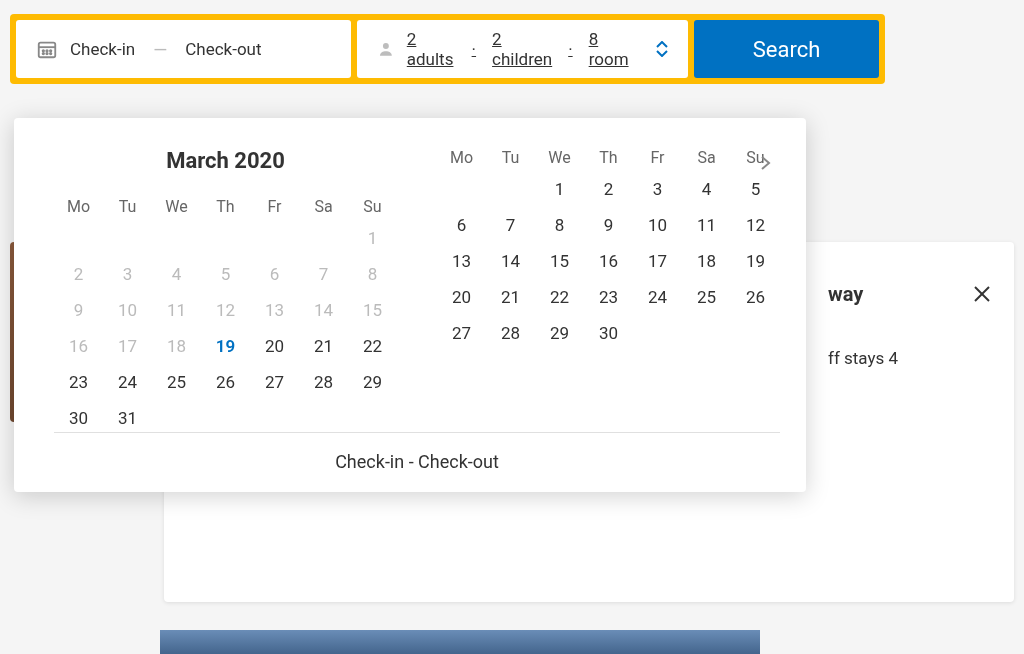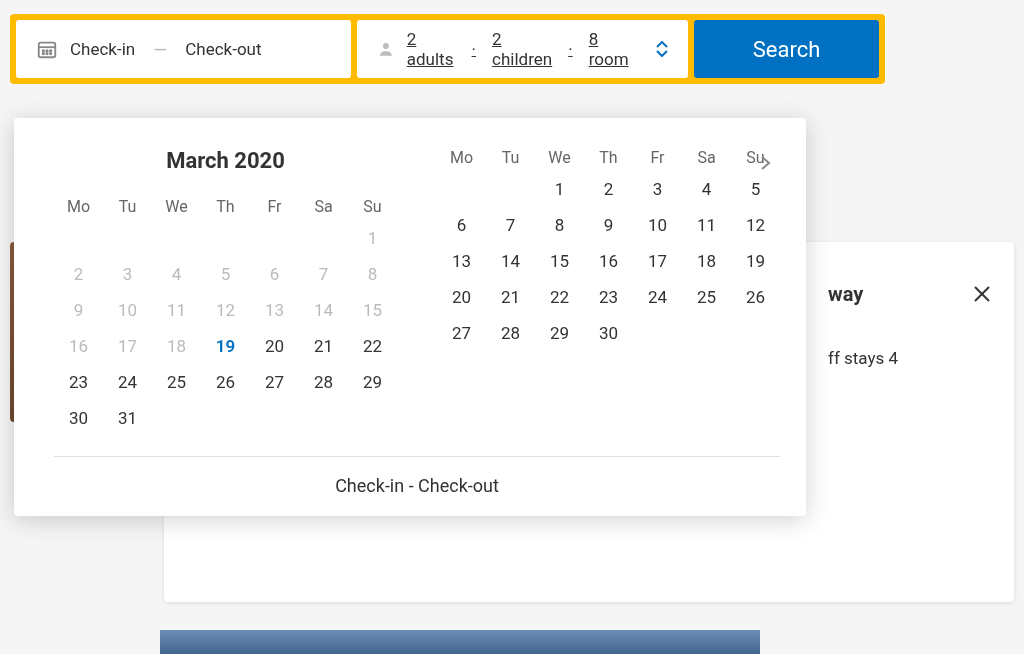--- a/index.html
+++ b/index.html
@@ -150,21 +150,20 @@
     .dp-day {
       font-size: 17px;
       color: #333;
       cursor: pointer;
       padding: 4px 0;
     }
     .dp-day.dim { color: #bbb; }
     .dp-day.today { color: #0071c2; font-weight: 600; }
     .dp-footer {
       border-top: 1px solid #e0e0e0;
-      margin-top: 24px;
       padding-top: 18px;
       text-align: center;
       font-size: 18px;
       color: #333;
     }
   </style>
 </head>
 <body>
 
 <div class="searchbar">

